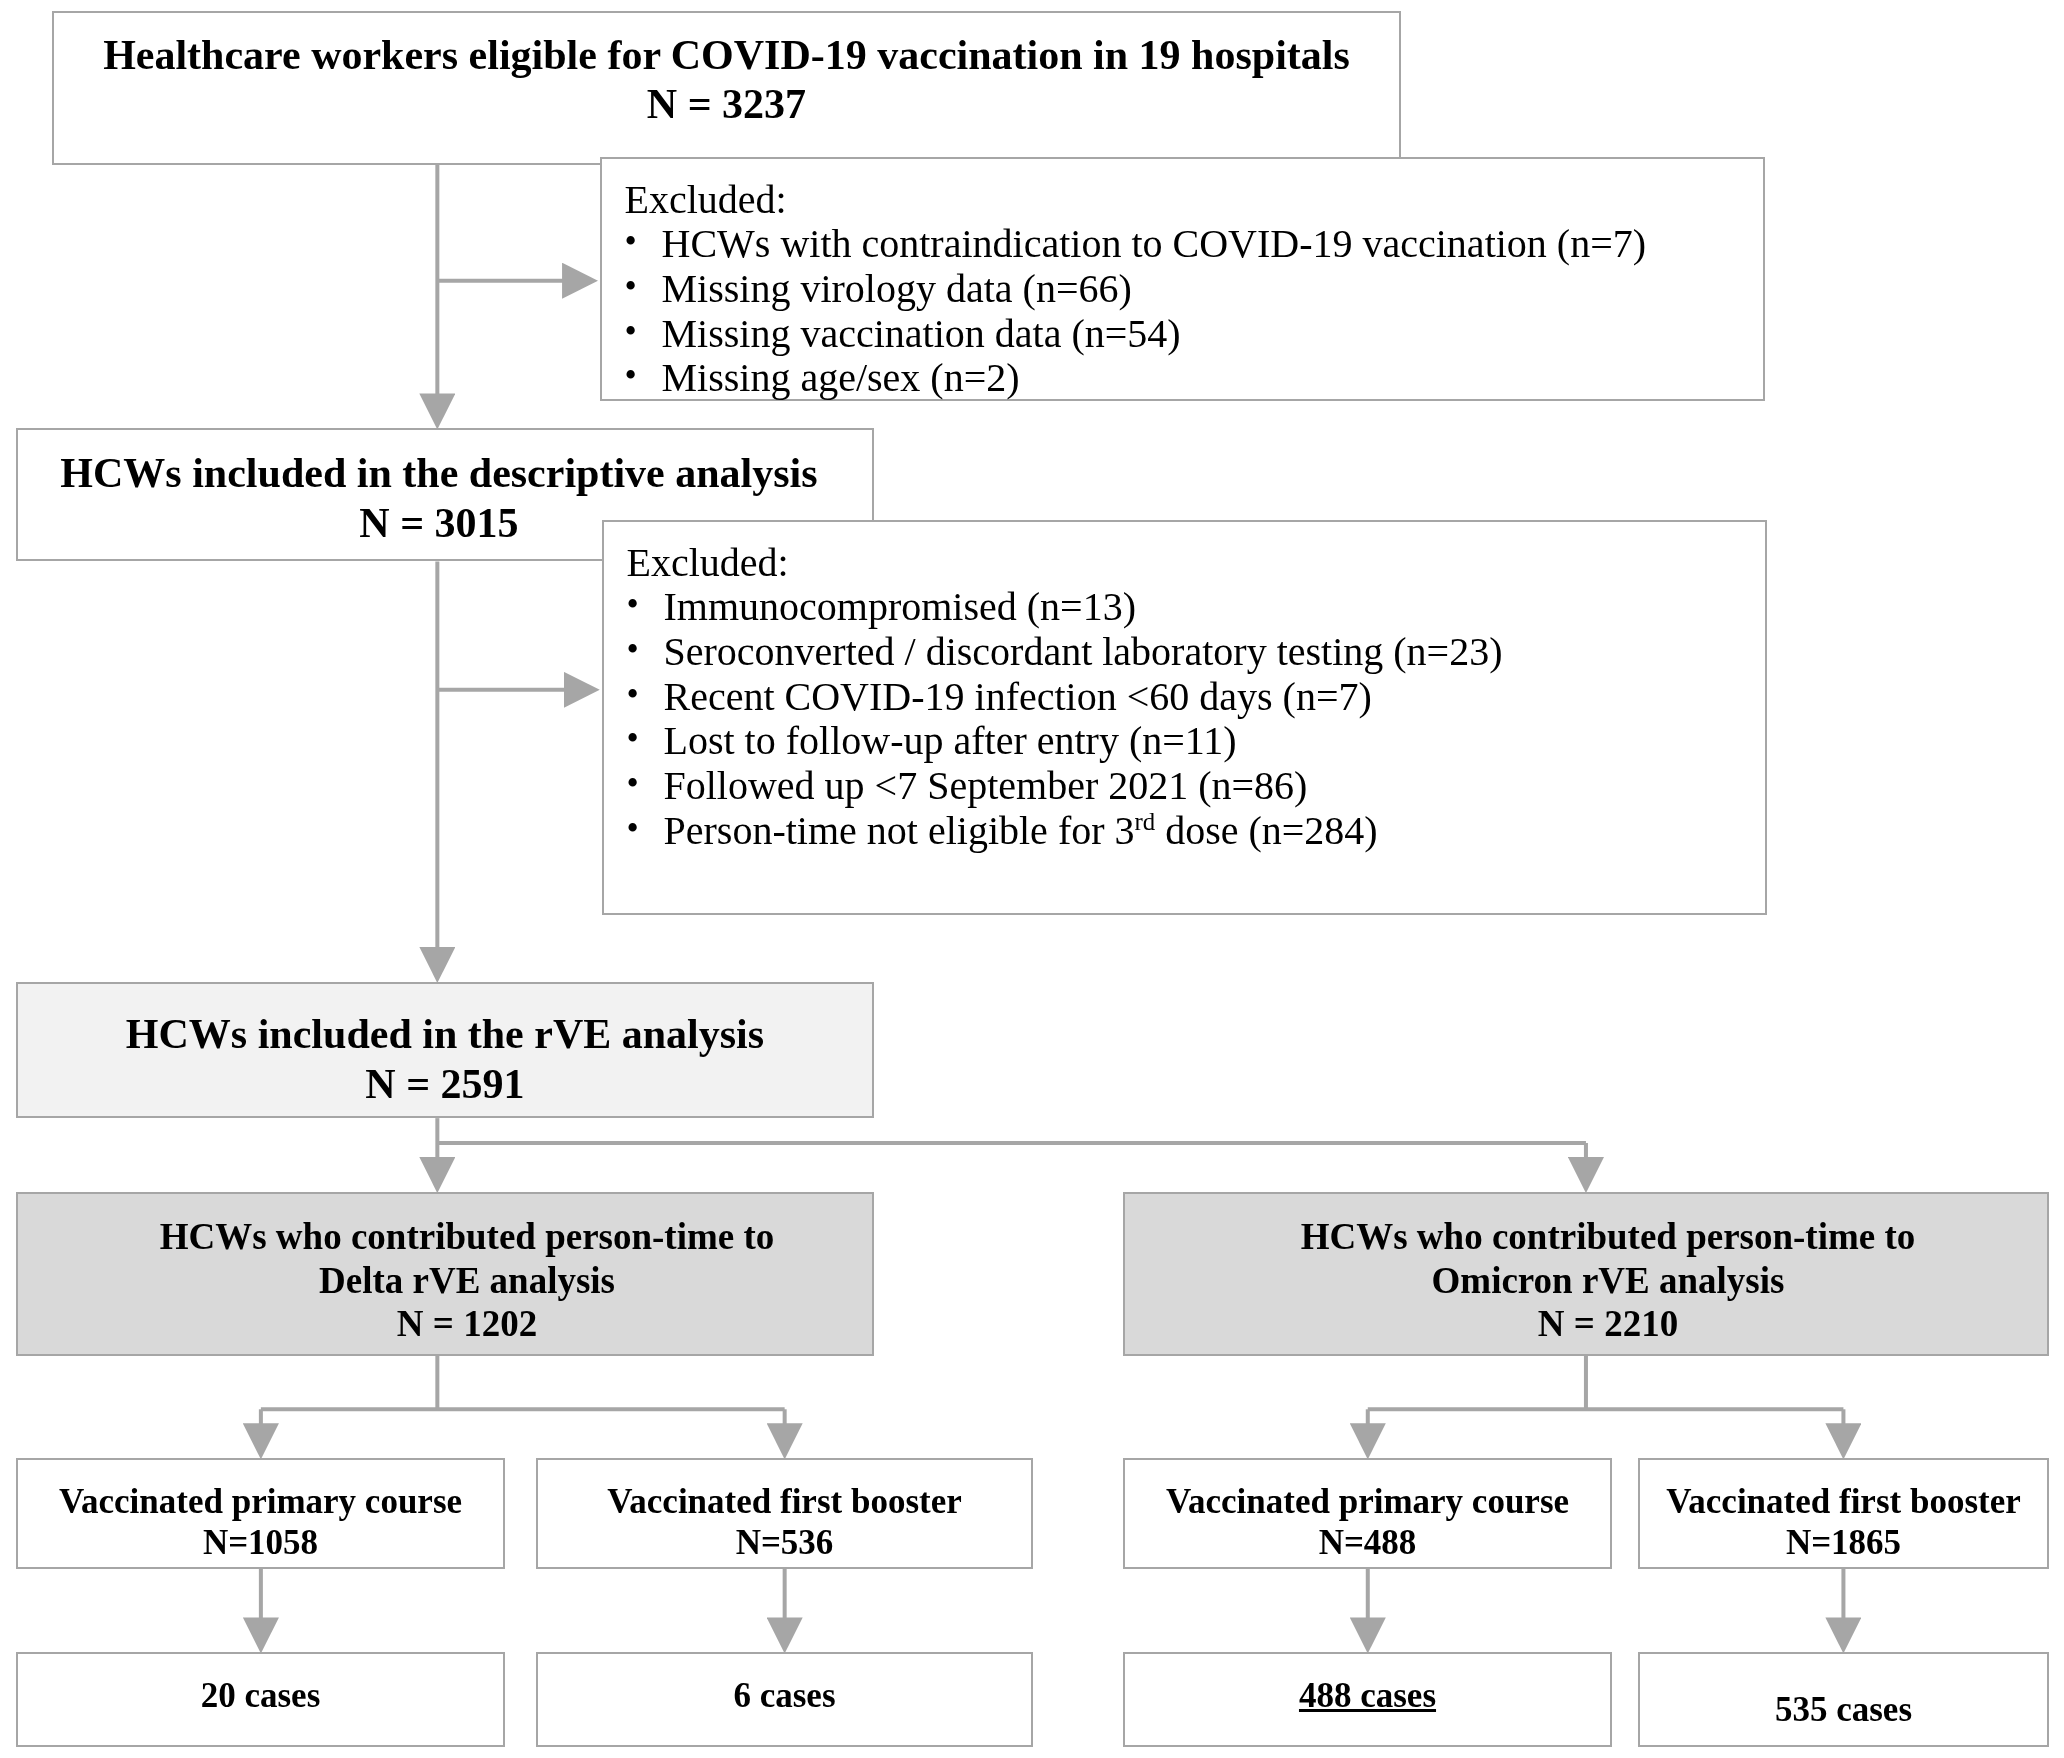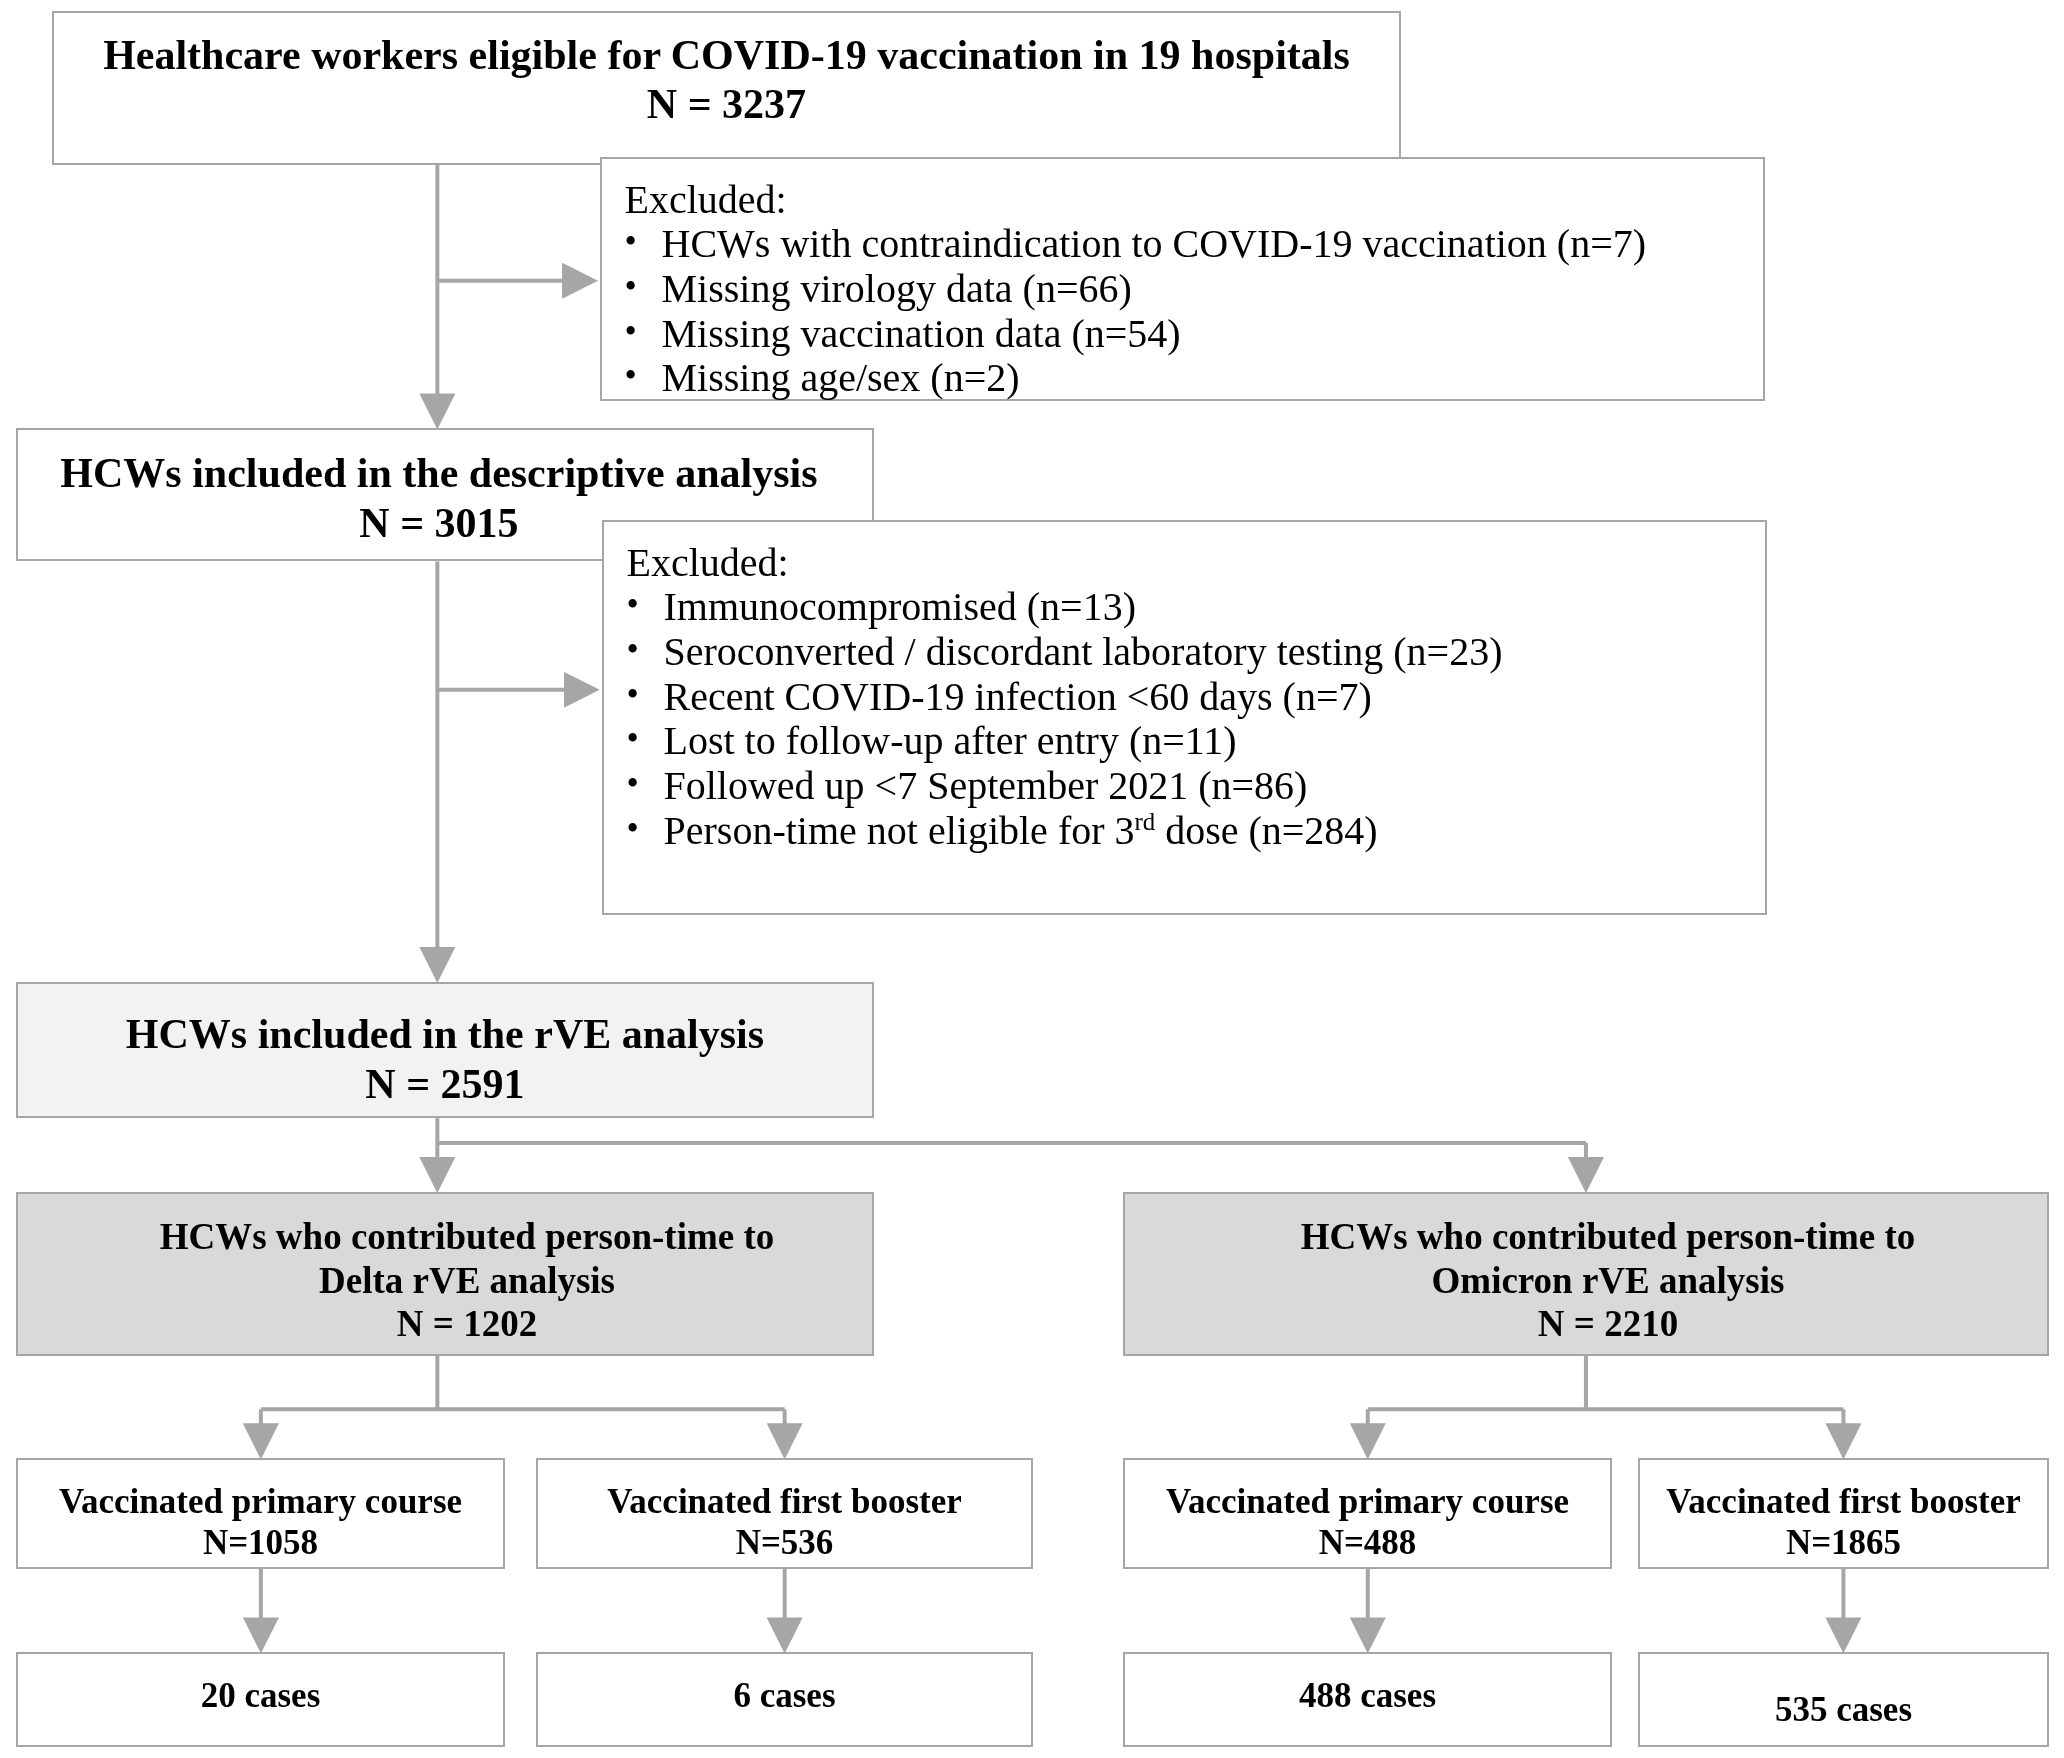--- a/index.html
+++ b/index.html
@@ -83,21 +83,21 @@
   #node-excl-2        { left:602px;  top:520px;  width:1165px; height:395px; padding:19px 0 0 22.5px; }
   #node-rve           { left:16px;   top:982px; width:858px; height:136px; padding:26px 0 0 0; }
   #node-delta         { left:16px;   top:1192px; width:858px; height:164px; padding:21px 0 0 0; }
   #node-omicron       { left:1123px; top:1192px; width:926px; height:164px; padding:21px 0 0 0; }
   #node-delta-primary { left:16px;   top:1458px; width:489px;  height:111px; padding:21px 0 0 0; }
   #node-delta-booster { left:536px;  top:1458px; width:497px;  height:111px; padding:21px 0 0 0; }
   #node-omi-primary   { left:1123px; top:1458px; width:489px;  height:111px; padding:21px 0 0 0; }
   #node-omi-booster   { left:1638px; top:1458px; width:411px;  height:111px; padding:21px 0 0 0; }
   #node-delta-cases-1 { left:16px;   top:1652px; width:489px;  height:95px; padding:21px 0 0 0; }
   #node-delta-cases-2 { left:536px;  top:1652px; width:497px;  height:95px; padding:21px 0 9px 0; }
-  #node-omi-cases-1   { left:1123px; top:1652px; width:489px;  height:95px; padding:21px 0 4px 0; }
+  #node-omi-cases-1   { left:1123px; top:1652px; width:489px;  height:95px; padding:21px 0 4px 0;text-decoration:underline; }
   #node-omi-cases-2   { left:1638px; top:1652px; width:411px;  height:95px; padding:35px 0 0 0; }
 </style>
 </head>
 <body>
 
 <div id="page">
 
   <svg id="connectors" viewBox="0 0 2574 2193" width="2065" height="1759" xmlns="http://www.w3.org/2000/svg">
     <defs>
       <marker id="arrow" viewBox="0 0 12 12" refX="10" refY="6" markerWidth="9" markerHeight="9" orient="auto-start-reverse">

